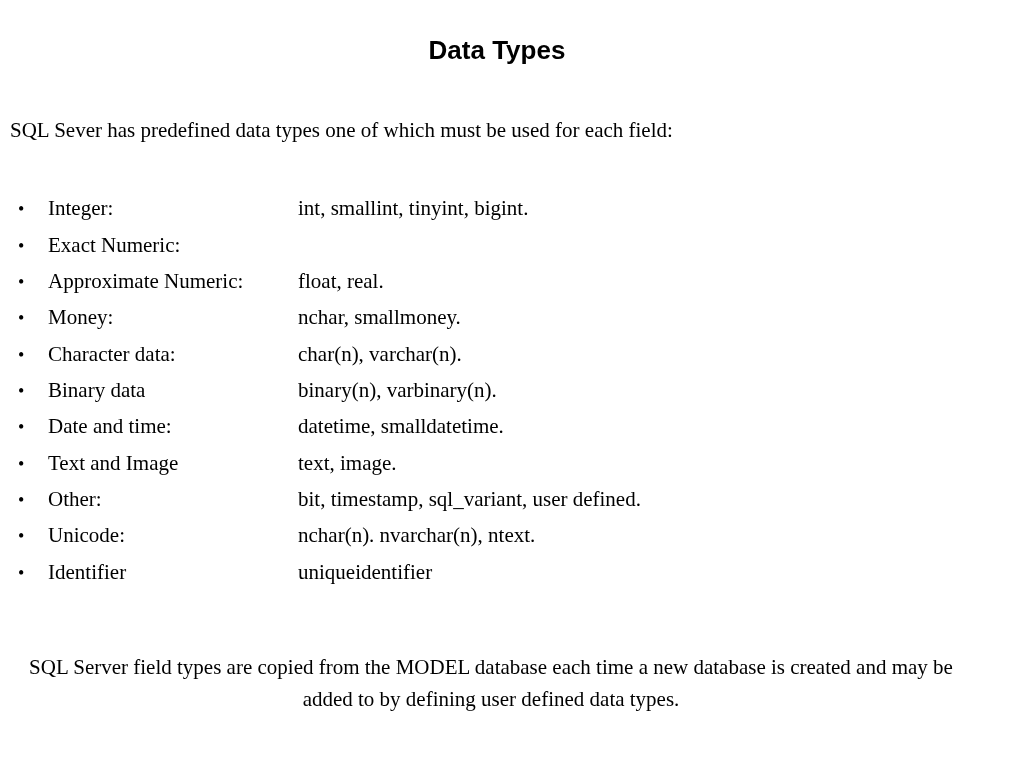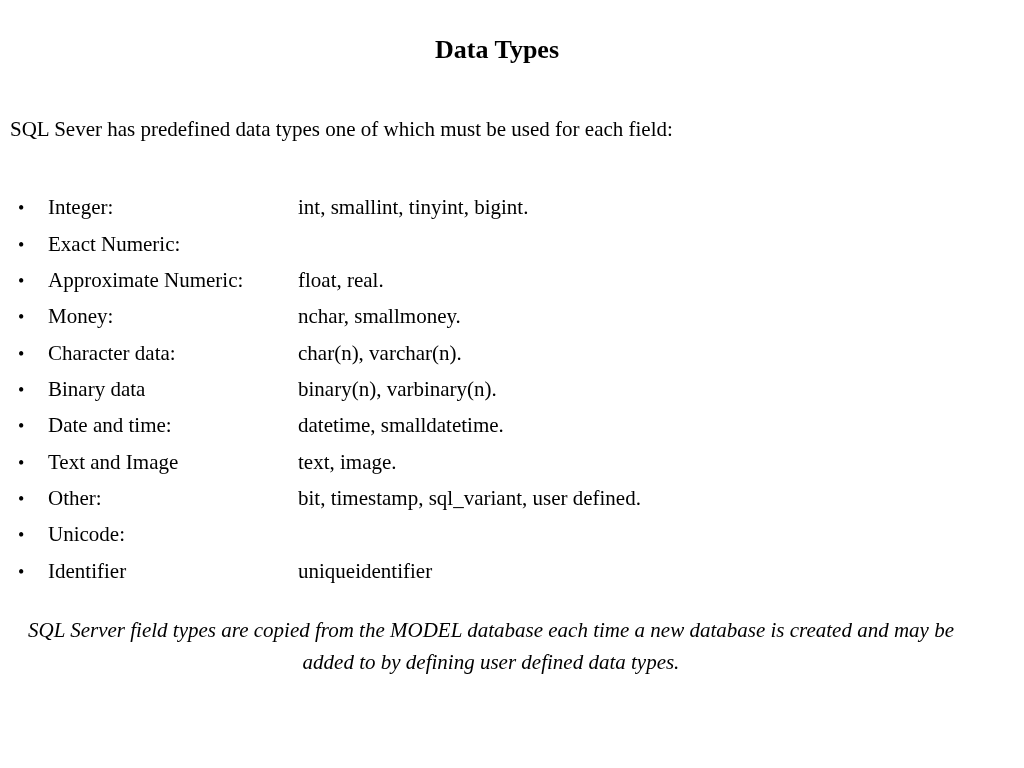--- a/index.html
+++ b/index.html
@@ -14,21 +14,21 @@
       font-family: Georgia, 'Times New Roman', serif;
       color: #000000;
       padding: 35px 30px 30px 0;
       position: relative;
     }
     .title {
       text-align: center;
       font-size: 26px;
       font-weight: bold;
       margin-bottom: 50px;
-      font-family: Liberation Serif, serif;
+      font-family: Liberation Sans, sans-serif;
     }
     .intro {
       font-size: 21px;
       margin-left: 10px;
       margin-bottom: 45px;
       line-height: 1.4;
     }
     .type-list {
       list-style: none;
       margin-left: 18px;
@@ -44,23 +44,22 @@
       font-size: 18px;
     }
     .category {
       width: 250px;
       flex-shrink: 0;
     }
     .values {
       flex: 1;
     }
     .footnote {
-      font-style: italic;
       font-size: 21px;
-      margin-top: 26px;
+      margin-top: 62px;
       margin-left: 18px;
       margin-right: 30px;
       line-height: 1.5;
       text-align: center;
     }
   </style>
 </head>
 <body>
 
 <h1 class="title">Data Types</h1>
@@ -108,20 +107,21 @@
     <span class="values">text, image.</span>
   </li>
   <li class="type-row">
     <span class="bullet">•</span>
     <span class="category">Other:</span>
     <span class="values">bit, timestamp, sql_variant, user defined.</span>
   </li>
   <li class="type-row">
     <span class="bullet">•</span>
     <span class="category">Unicode:</span>
+    <span class="values">nchar(n). nvarchar(n), ntext.</span>
   </li>
   <li class="type-row">
     <span class="bullet">•</span>
     <span class="category">Identifier</span>
     <span class="values">uniqueidentifier</span>
   </li>
 </ul>
 
 <p class="footnote">SQL Server field types are copied from the MODEL database each time a new database is created and may be added to by defining user defined data types.</p>
 

